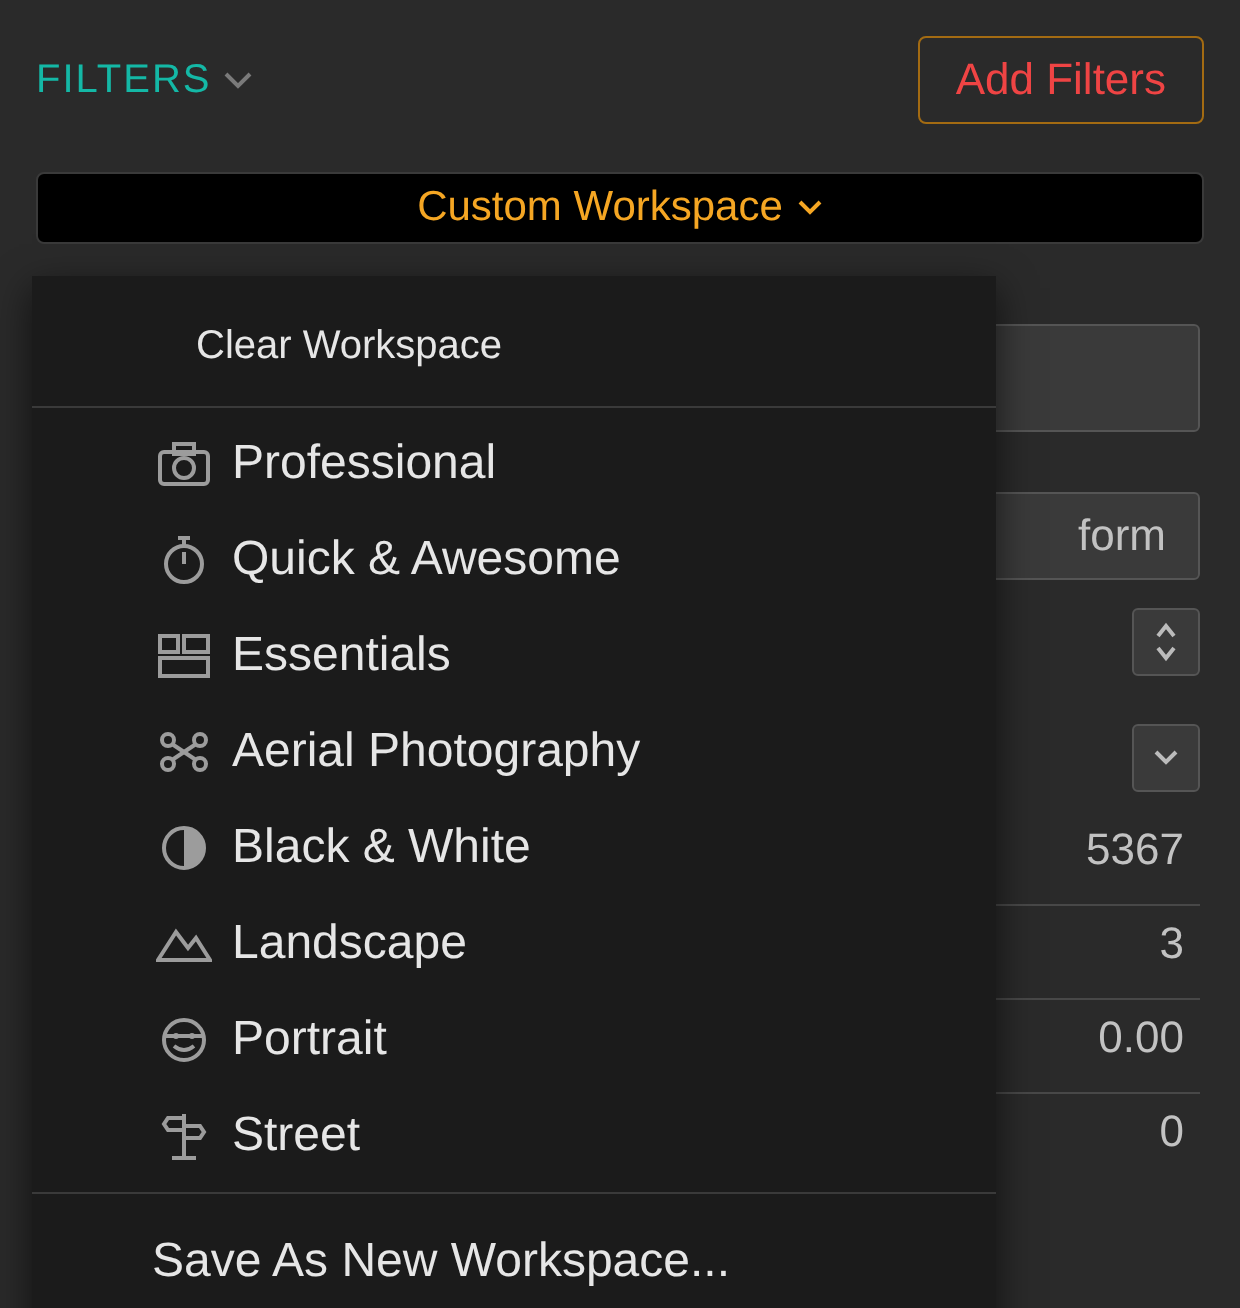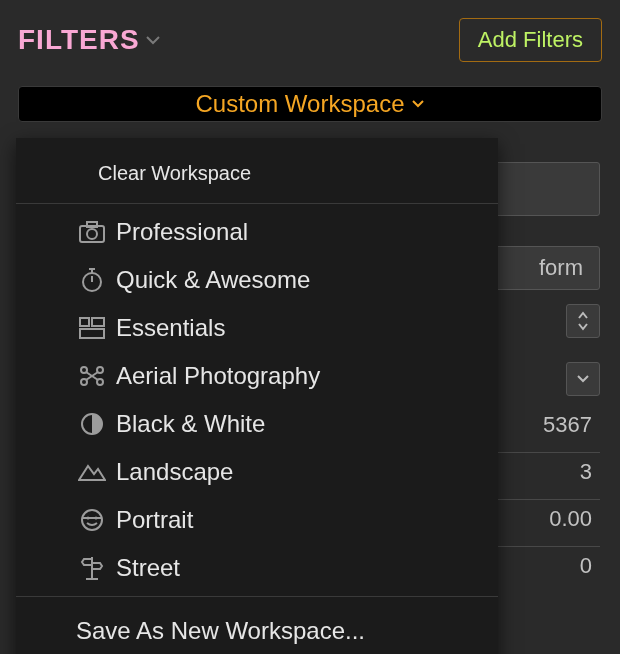--- a/index.html
+++ b/index.html
@@ -15,50 +15,50 @@
     padding: 0 18px;
   }
 
   .header {
     display: flex;
     align-items: center;
     padding-top: 18px;
     padding-bottom: 8px;
   }
   .filters-title {
-    font-size: 28px;
+    font-size: 20px;
     letter-spacing: 1px;
-    font-weight: 700;
-    color: #f9a8d4;
+    font-weight: 400;
+    color: #14b8a6;
   }
   .chev-small {
     margin-left: 6px;
     color: #8a8a8a;
   }
   .spacer { flex: 1; }
   .add-filters-btn {
     border: 1px solid #a36b12;
-    color: #bef264;
+    color: #ef4444;
     border-radius: 4px;
     padding: 8px 18px;
     font-size: 22px;
     background: transparent;
   }
 
   .workspace-dd {
     margin-top: 16px;
     background: #000;
     border: 1px solid #3a3a3a;
     border-radius: 4px;
     height: 36px;
     display: flex;
     align-items: center;
     justify-content: center;
     color: #f5a623;
-    font-size: 24px;
+    font-size: 21px;
   }
   .workspace-dd .chev { margin-left: 8px; font-size: 14px; color: #f5a623; }
 
   .bg-fields {
     position: absolute;
     right: 20px;
     top: 162px;
     width: 200px;
     font-size: 22px;
     color: #c2c2c2;

